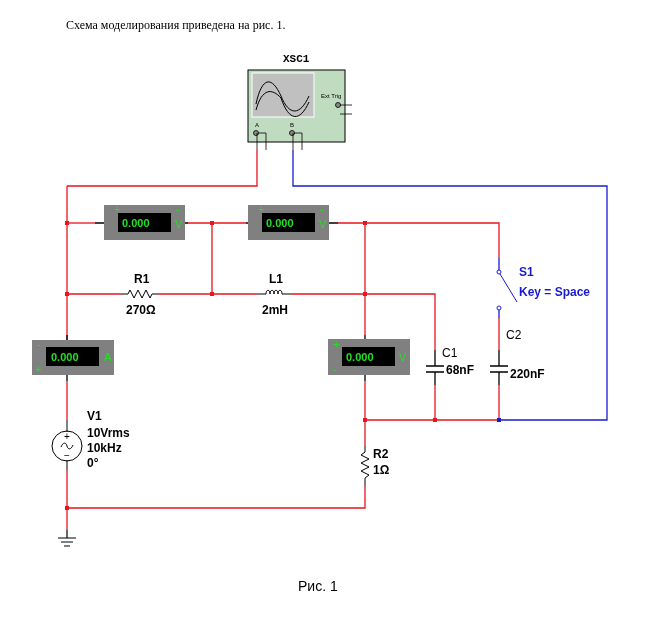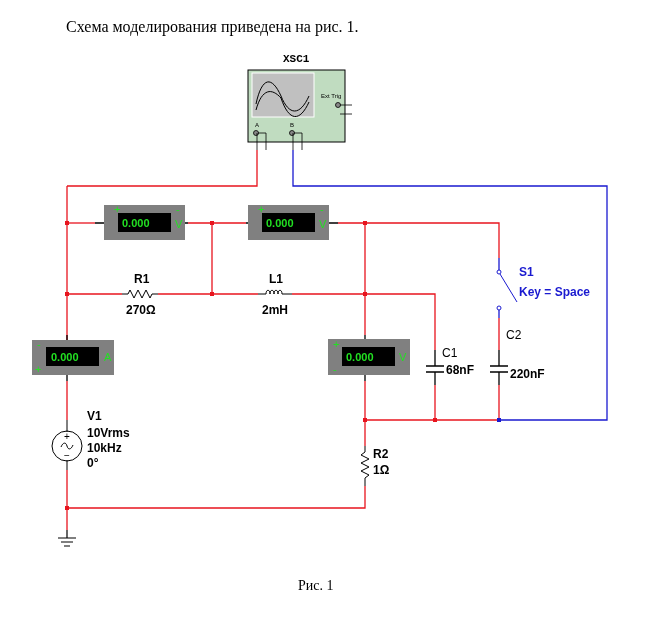--- a/index.html
+++ b/index.html
@@ -1,23 +1,23 @@
 <!DOCTYPE html>
 <html><head>
 <meta charset="utf-8">
 <style>
   html, body { margin: 0; padding: 0; background: #ffffff; }
   body { width: 647px; height: 629px; position: relative; overflow: hidden; }
   .caption-top {
     position: absolute; left: 66px; top: 18px;
-    font-family: "Liberation Serif", serif; font-size: 16px; color: #000;
+    font-family: "Liberation Serif", serif; font-size: 12px; color: #000;
   }
   .caption-bottom {
     position: absolute; left: 298px; top: 578px;
-    font-family: Liberation Serif, serif; font-size: 14px; color: #000;
+    font-family: Liberation Sans, sans-serif; font-size: 14px; color: #000;
   }
   svg { position: absolute; left: 0; top: 0; }
   .lbl { font-family: "Liberation Sans", sans-serif; font-size: 12px; fill: #000; font-weight: bold; }
   .lbl-n { font-family: "Liberation Sans", sans-serif; font-size: 12px; fill: #000; }
   .blue { fill: #1a1ad0; font-weight: bold; font-family: "Liberation Sans", sans-serif; font-size: 12px; }
   .meter-val { font-family: "Liberation Sans", sans-serif; font-size: 11px; font-weight: bold; fill: #22e022; }
   .meter-unit { font-family: "Liberation Sans", sans-serif; font-size: 11px; fill: #22e022; }
   .scope-title { font-family: "Liberation Mono", monospace; font-size: 11px; font-weight: bold; fill: #000; }
   .tiny { font-family: "Liberation Sans", sans-serif; font-size: 6px; fill: #000; }
 </style>

